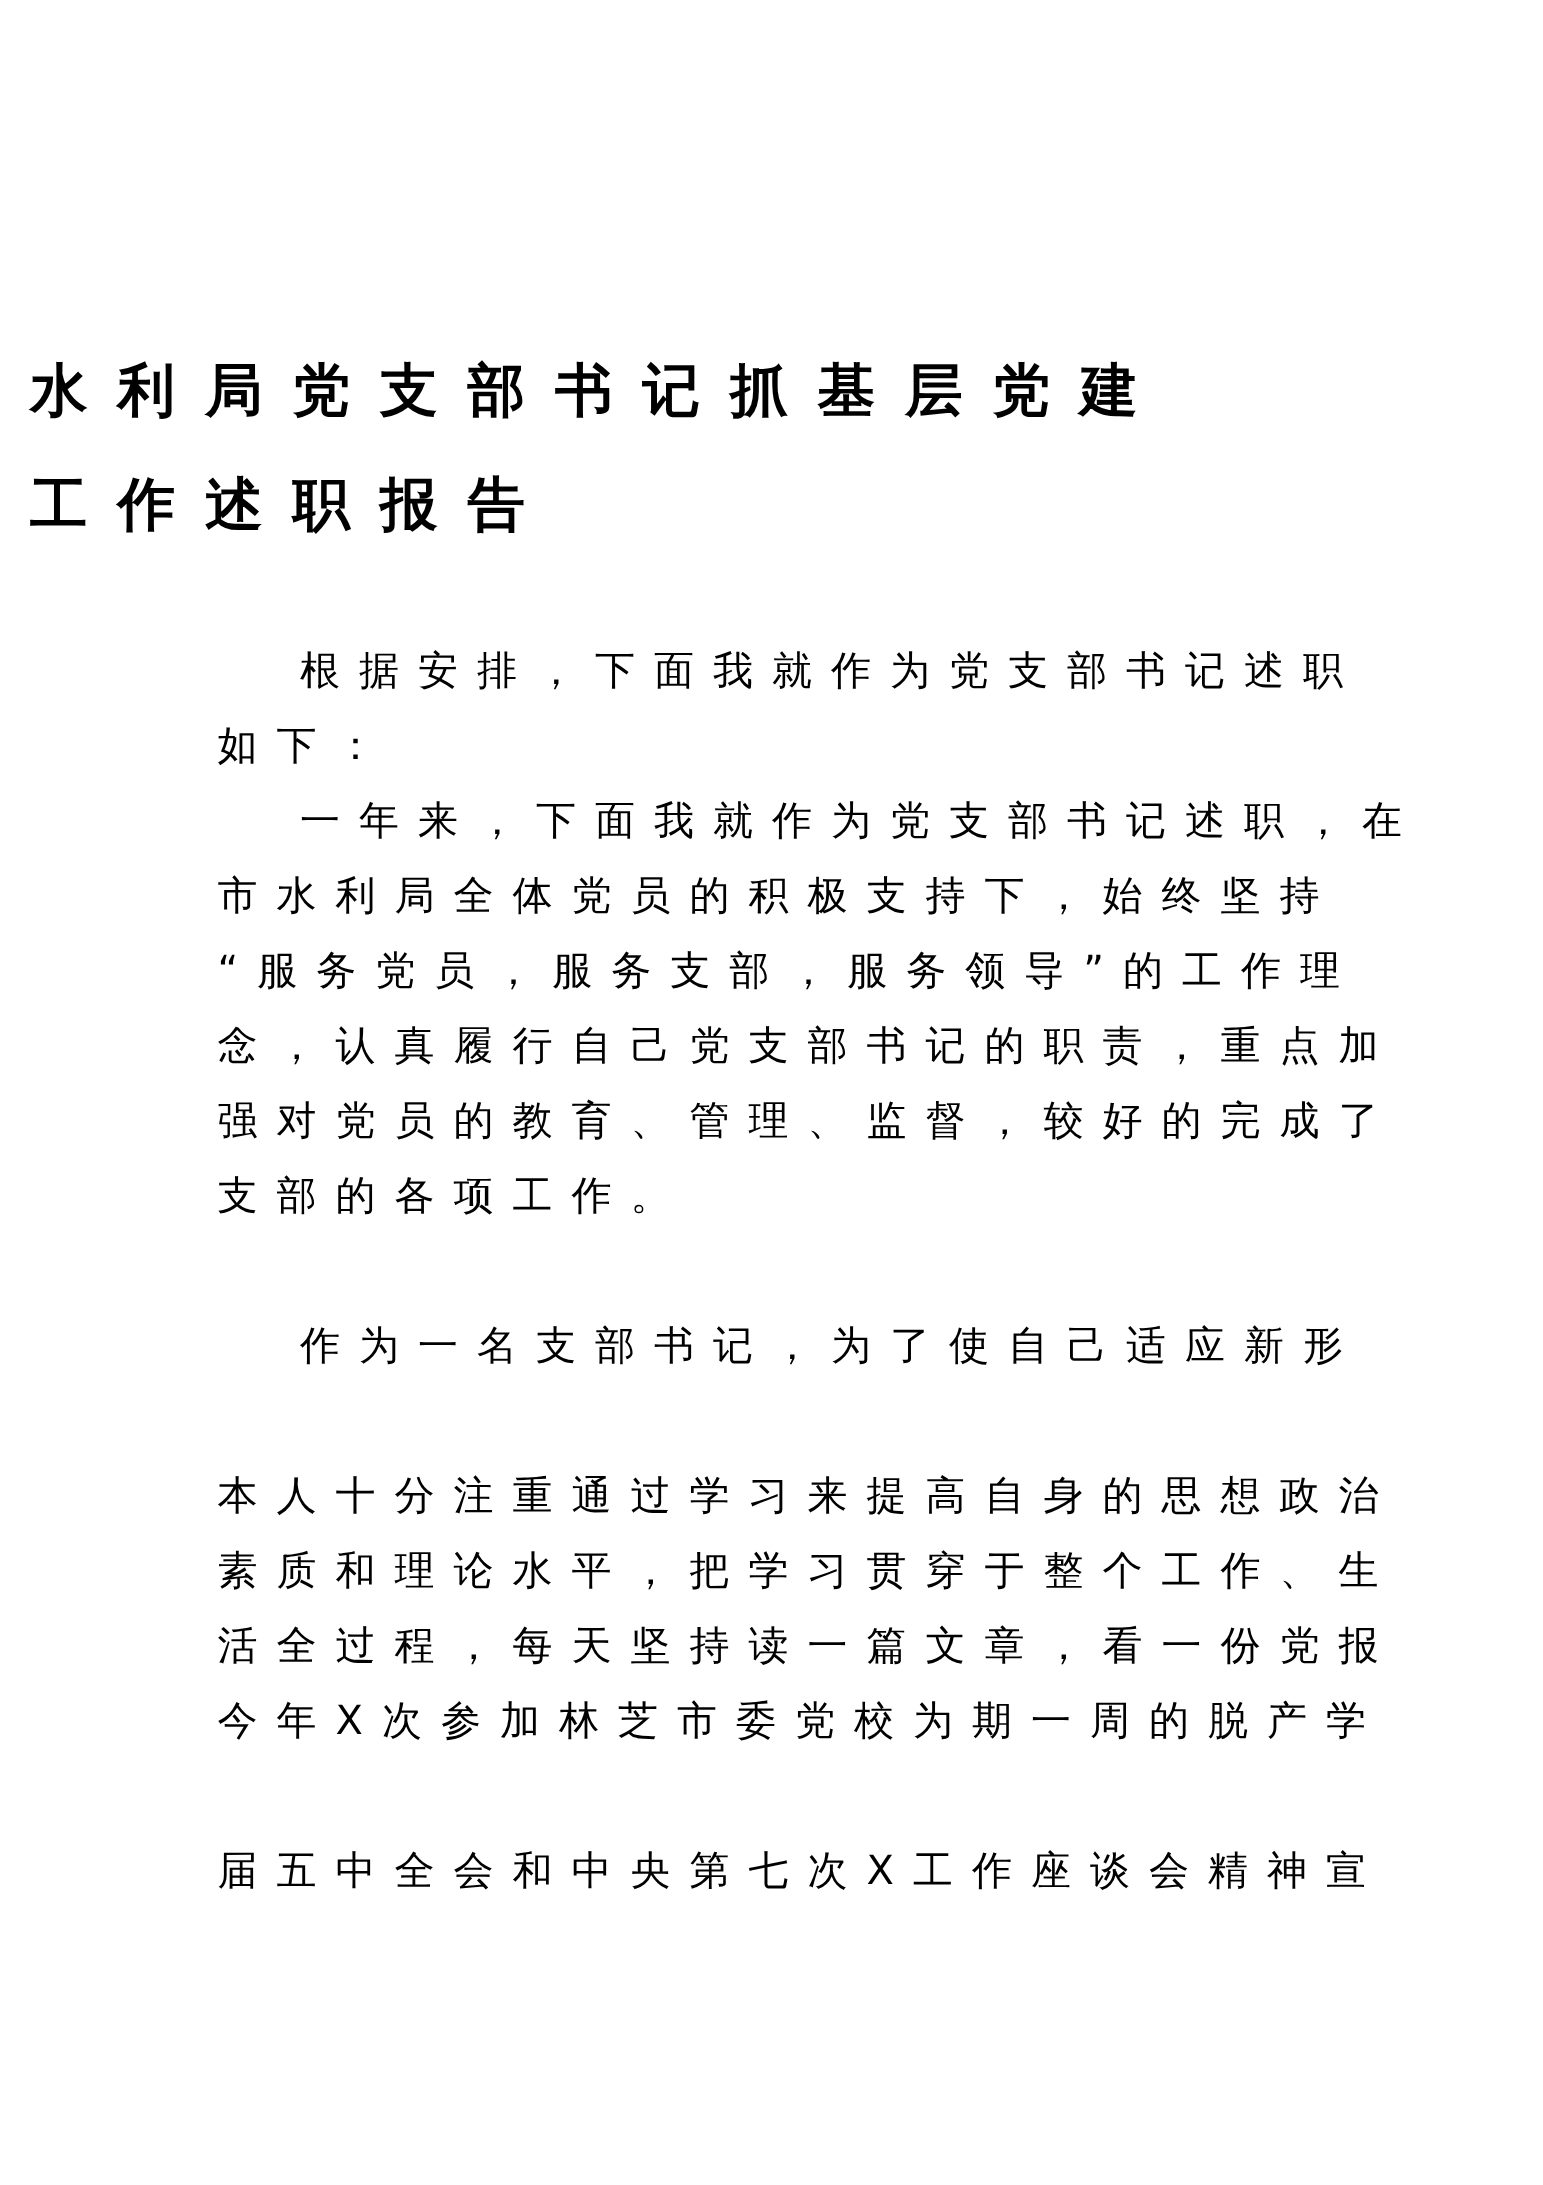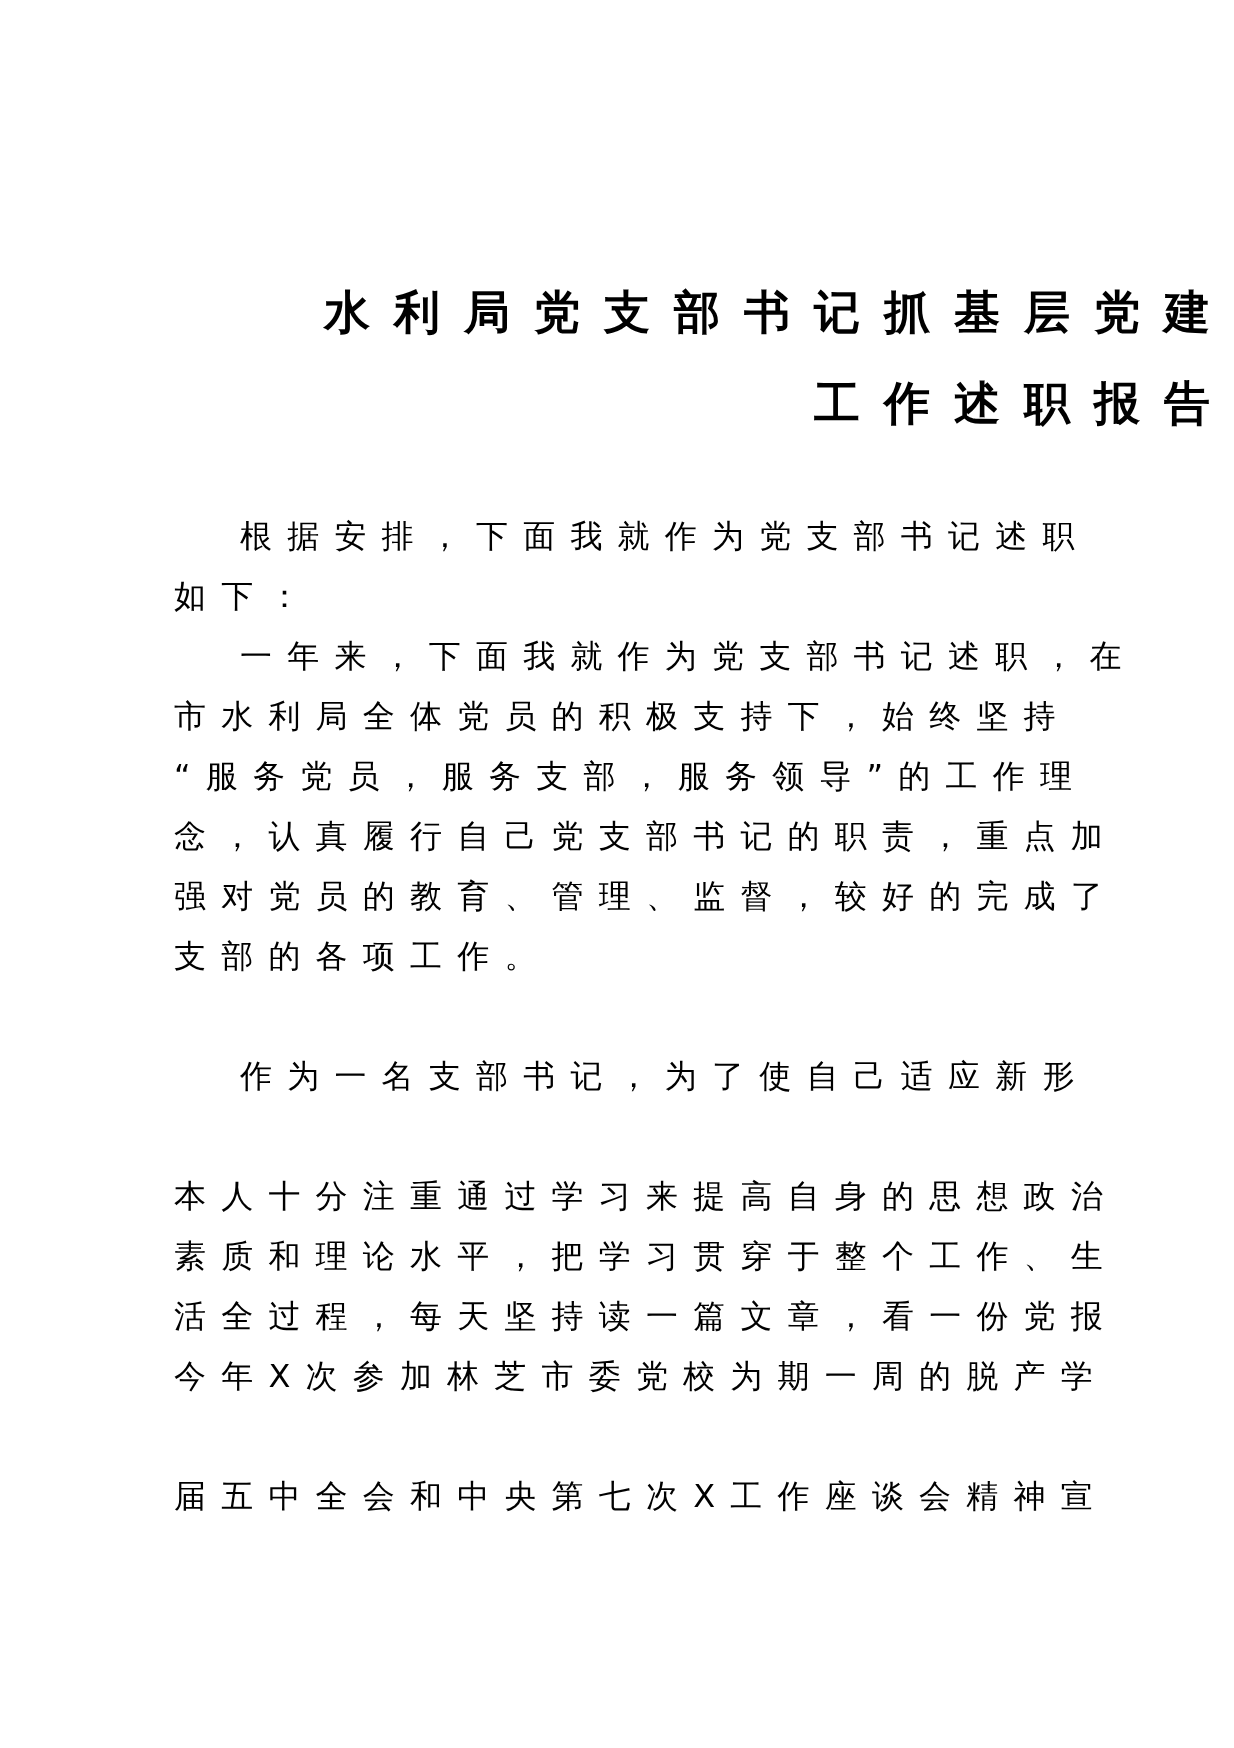--- a/index.html
+++ b/index.html
@@ -19,29 +19,29 @@
       position: absolute;
       left: 0; top: 0;
       width: 1234px;
       height: 1748px;
       background: #ffffff;
     }
     .title {
       position: absolute;
       left: 0;
       width: 1234px;
-      text-align: right;
+      text-align: left;
       font-weight: bold;
       font-size: 46px;
       letter-spacing: 24px;
       line-height: 60px;
       white-space: nowrap;
     }
     .title.l1 { top: 282px; padding-left: 24px; box-sizing: border-box; }
-    .title.l2 { top: 373px; box-sizing: border-box; }
+    .title.l2 { top: 373px; padding-left: 24px; box-sizing: border-box; }
     .line {
       position: absolute;
       left: 174px;
       width: 900px;
       font-size: 32px;
       line-height: 44px;
       letter-spacing: 15.2px;
       white-space: nowrap;
     }
     .line.indent { left: 240px; }

